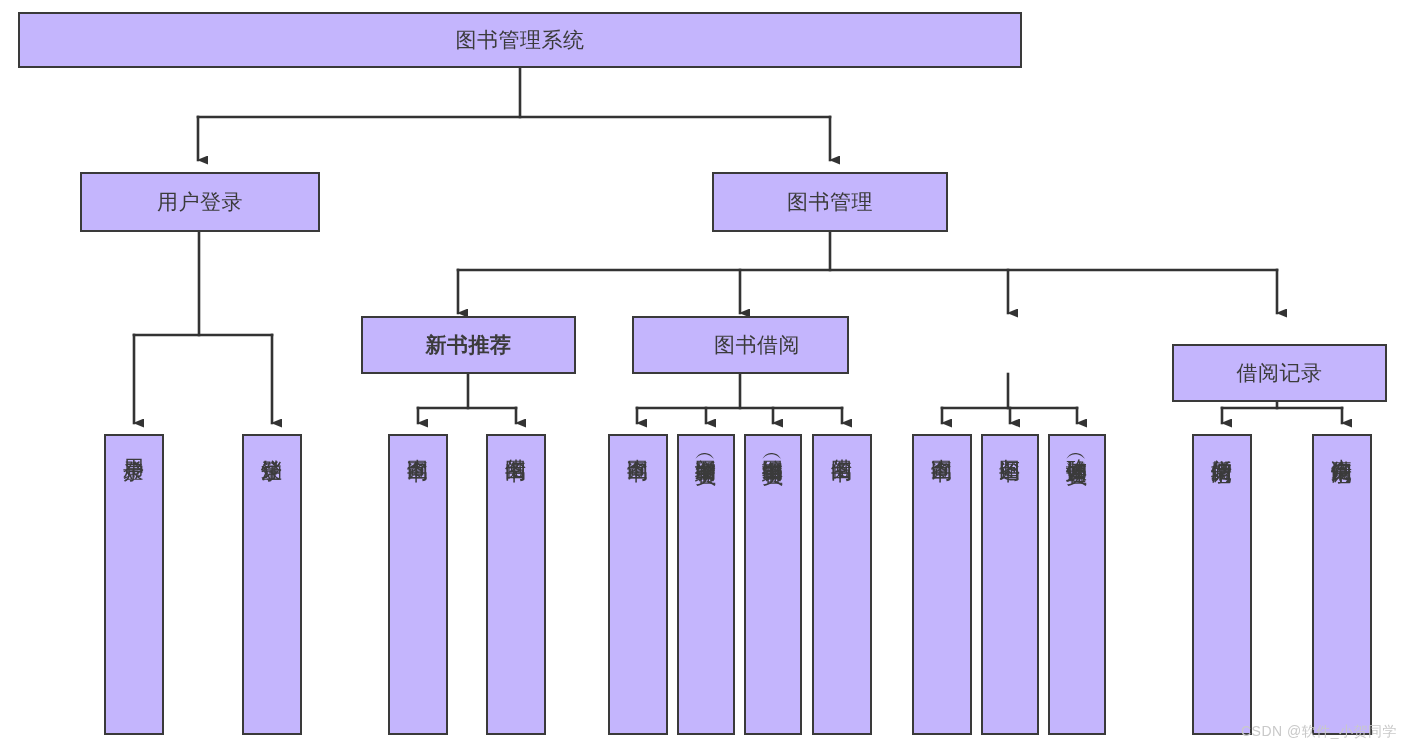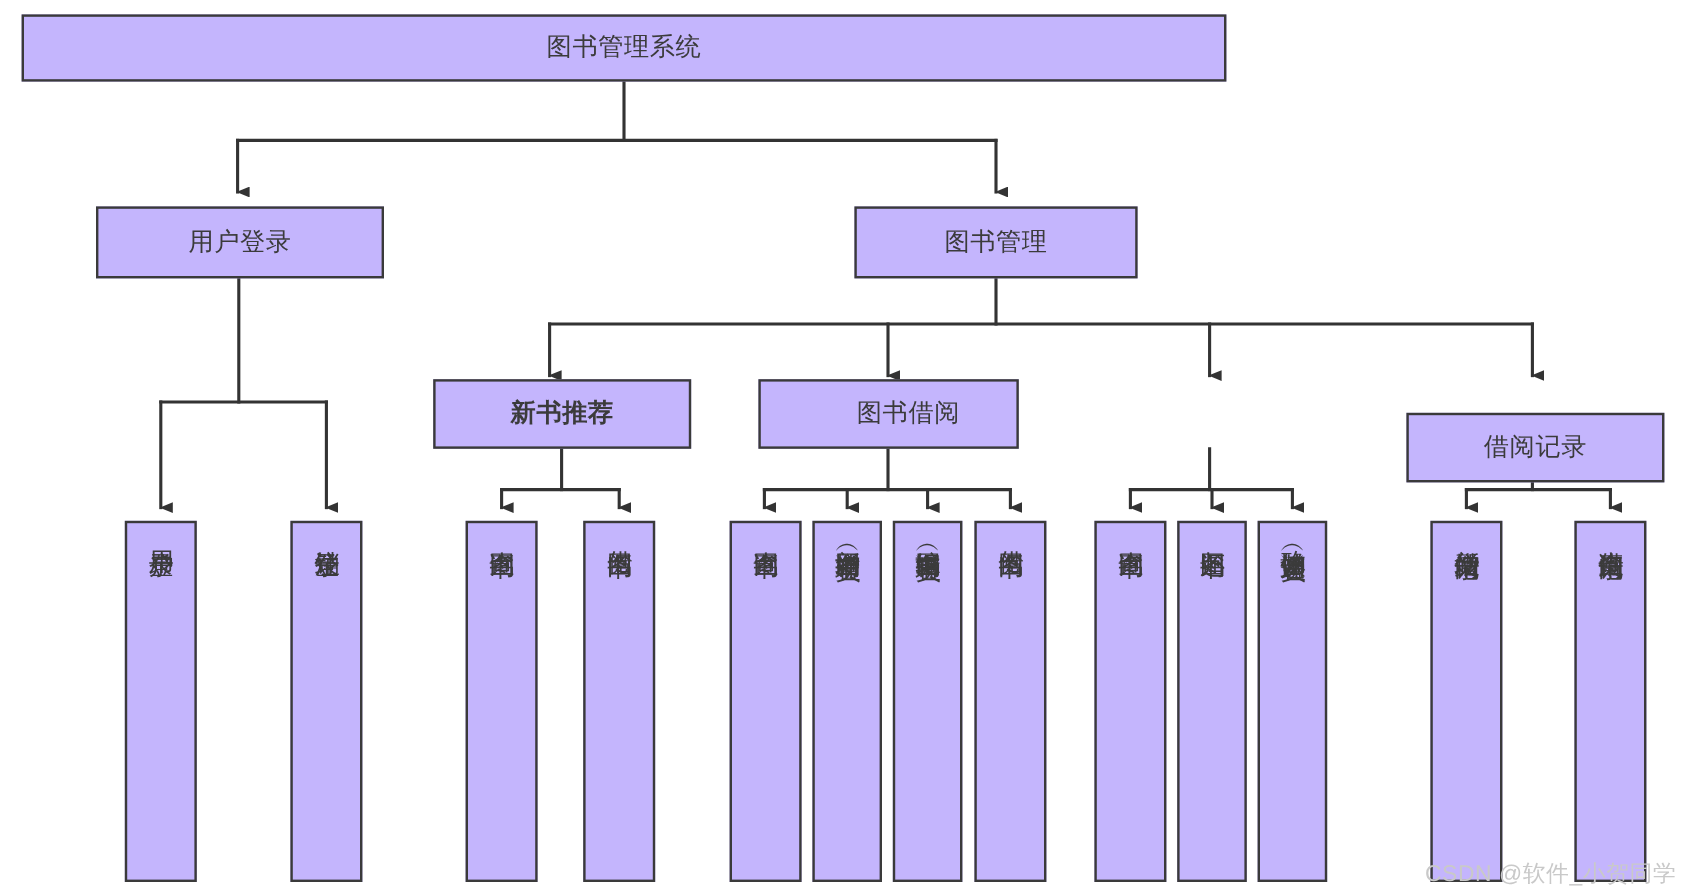--- a/index.html
+++ b/index.html
@@ -64,21 +64,21 @@
     letter-spacing: 1px;
     line-height: 1;
   }
   .node.vert.tall-text {
     align-items: flex-start;
   }
   #watermark {
     position: absolute;
     right: 8px;
     bottom: 6px;
-    font-size: 19px;
+    font-size: 14px;
     color: #c9c9c9;
     letter-spacing: 0.5px;
     user-select: none;
   }
 </style>
 </head>
 <body>
 
 <div id="diagram-root">
 

